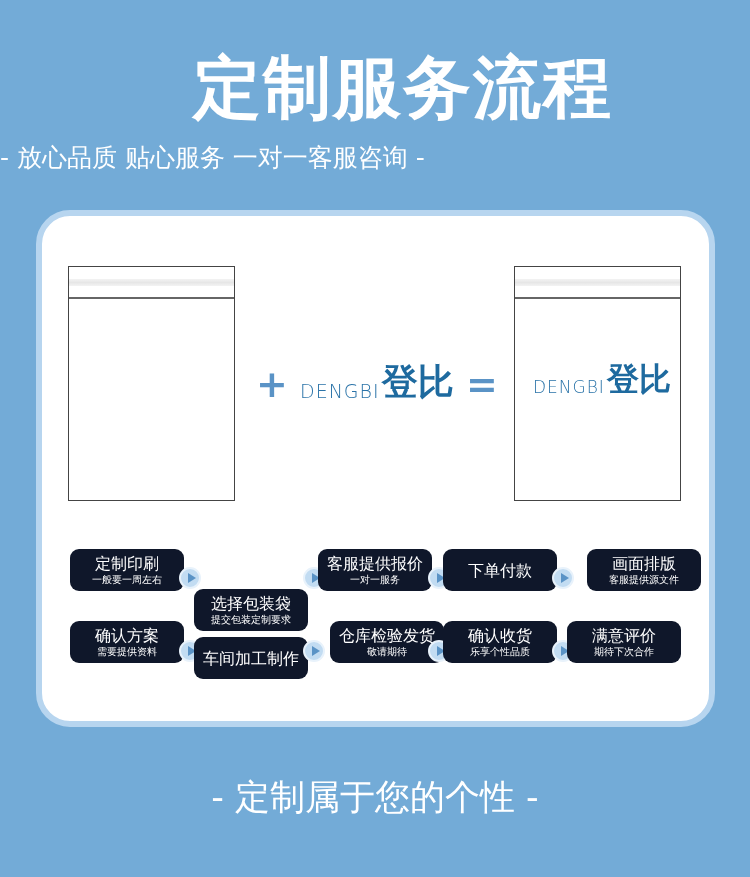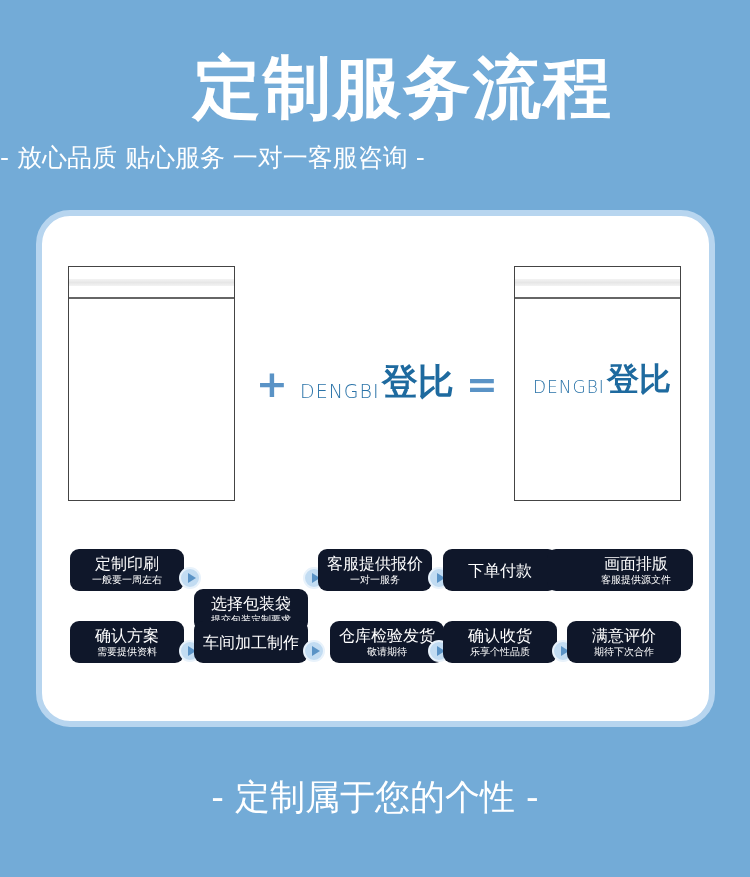--- a/index.html
+++ b/index.html
@@ -111,31 +111,31 @@
   <div class="arrow" style="left:261px;top:351px;"></div>
   <div class="step" style="left:276px;top:333px;">
     <span class="main">客服提供报价</span>
     <span class="sub">一对一服务</span>
   </div>
   <div class="arrow" style="left:386px;top:351px;"></div>
   <div class="step" style="left:401px;top:333px;align-items:center;">
     <span class="main">下单付款</span>
   </div>
   <div class="arrow" style="left:510px;top:351px;"></div>
-  <div class="step" style="left:505px;top:333px;padding-left:32px;">
+  <div class="step" style="left:545px;top:333px;">
     <span class="main">画面排版</span>
     <span class="sub">客服提供源文件</span>
   </div>
 
   <div class="step" style="left:28px;top:405px;">
     <span class="main">确认方案</span>
     <span class="sub">需要提供资料</span>
   </div>
   <div class="arrow" style="left:137px;top:424px;"></div>
-  <div class="step" style="left:152px;top:405px;">
+  <div class="step" style="left:152px;top:421px;">
     <span class="main">车间加工制作</span>
   </div>
   <div class="arrow" style="left:261px;top:424px;"></div>
   <div class="step" style="left:288px;top:405px;">
     <span class="main">仓库检验发货</span>
     <span class="sub">敬请期待</span>
   </div>
   <div class="arrow" style="left:386px;top:424px;"></div>
   <div class="step" style="left:401px;top:405px;">
     <span class="main">确认收货</span>

